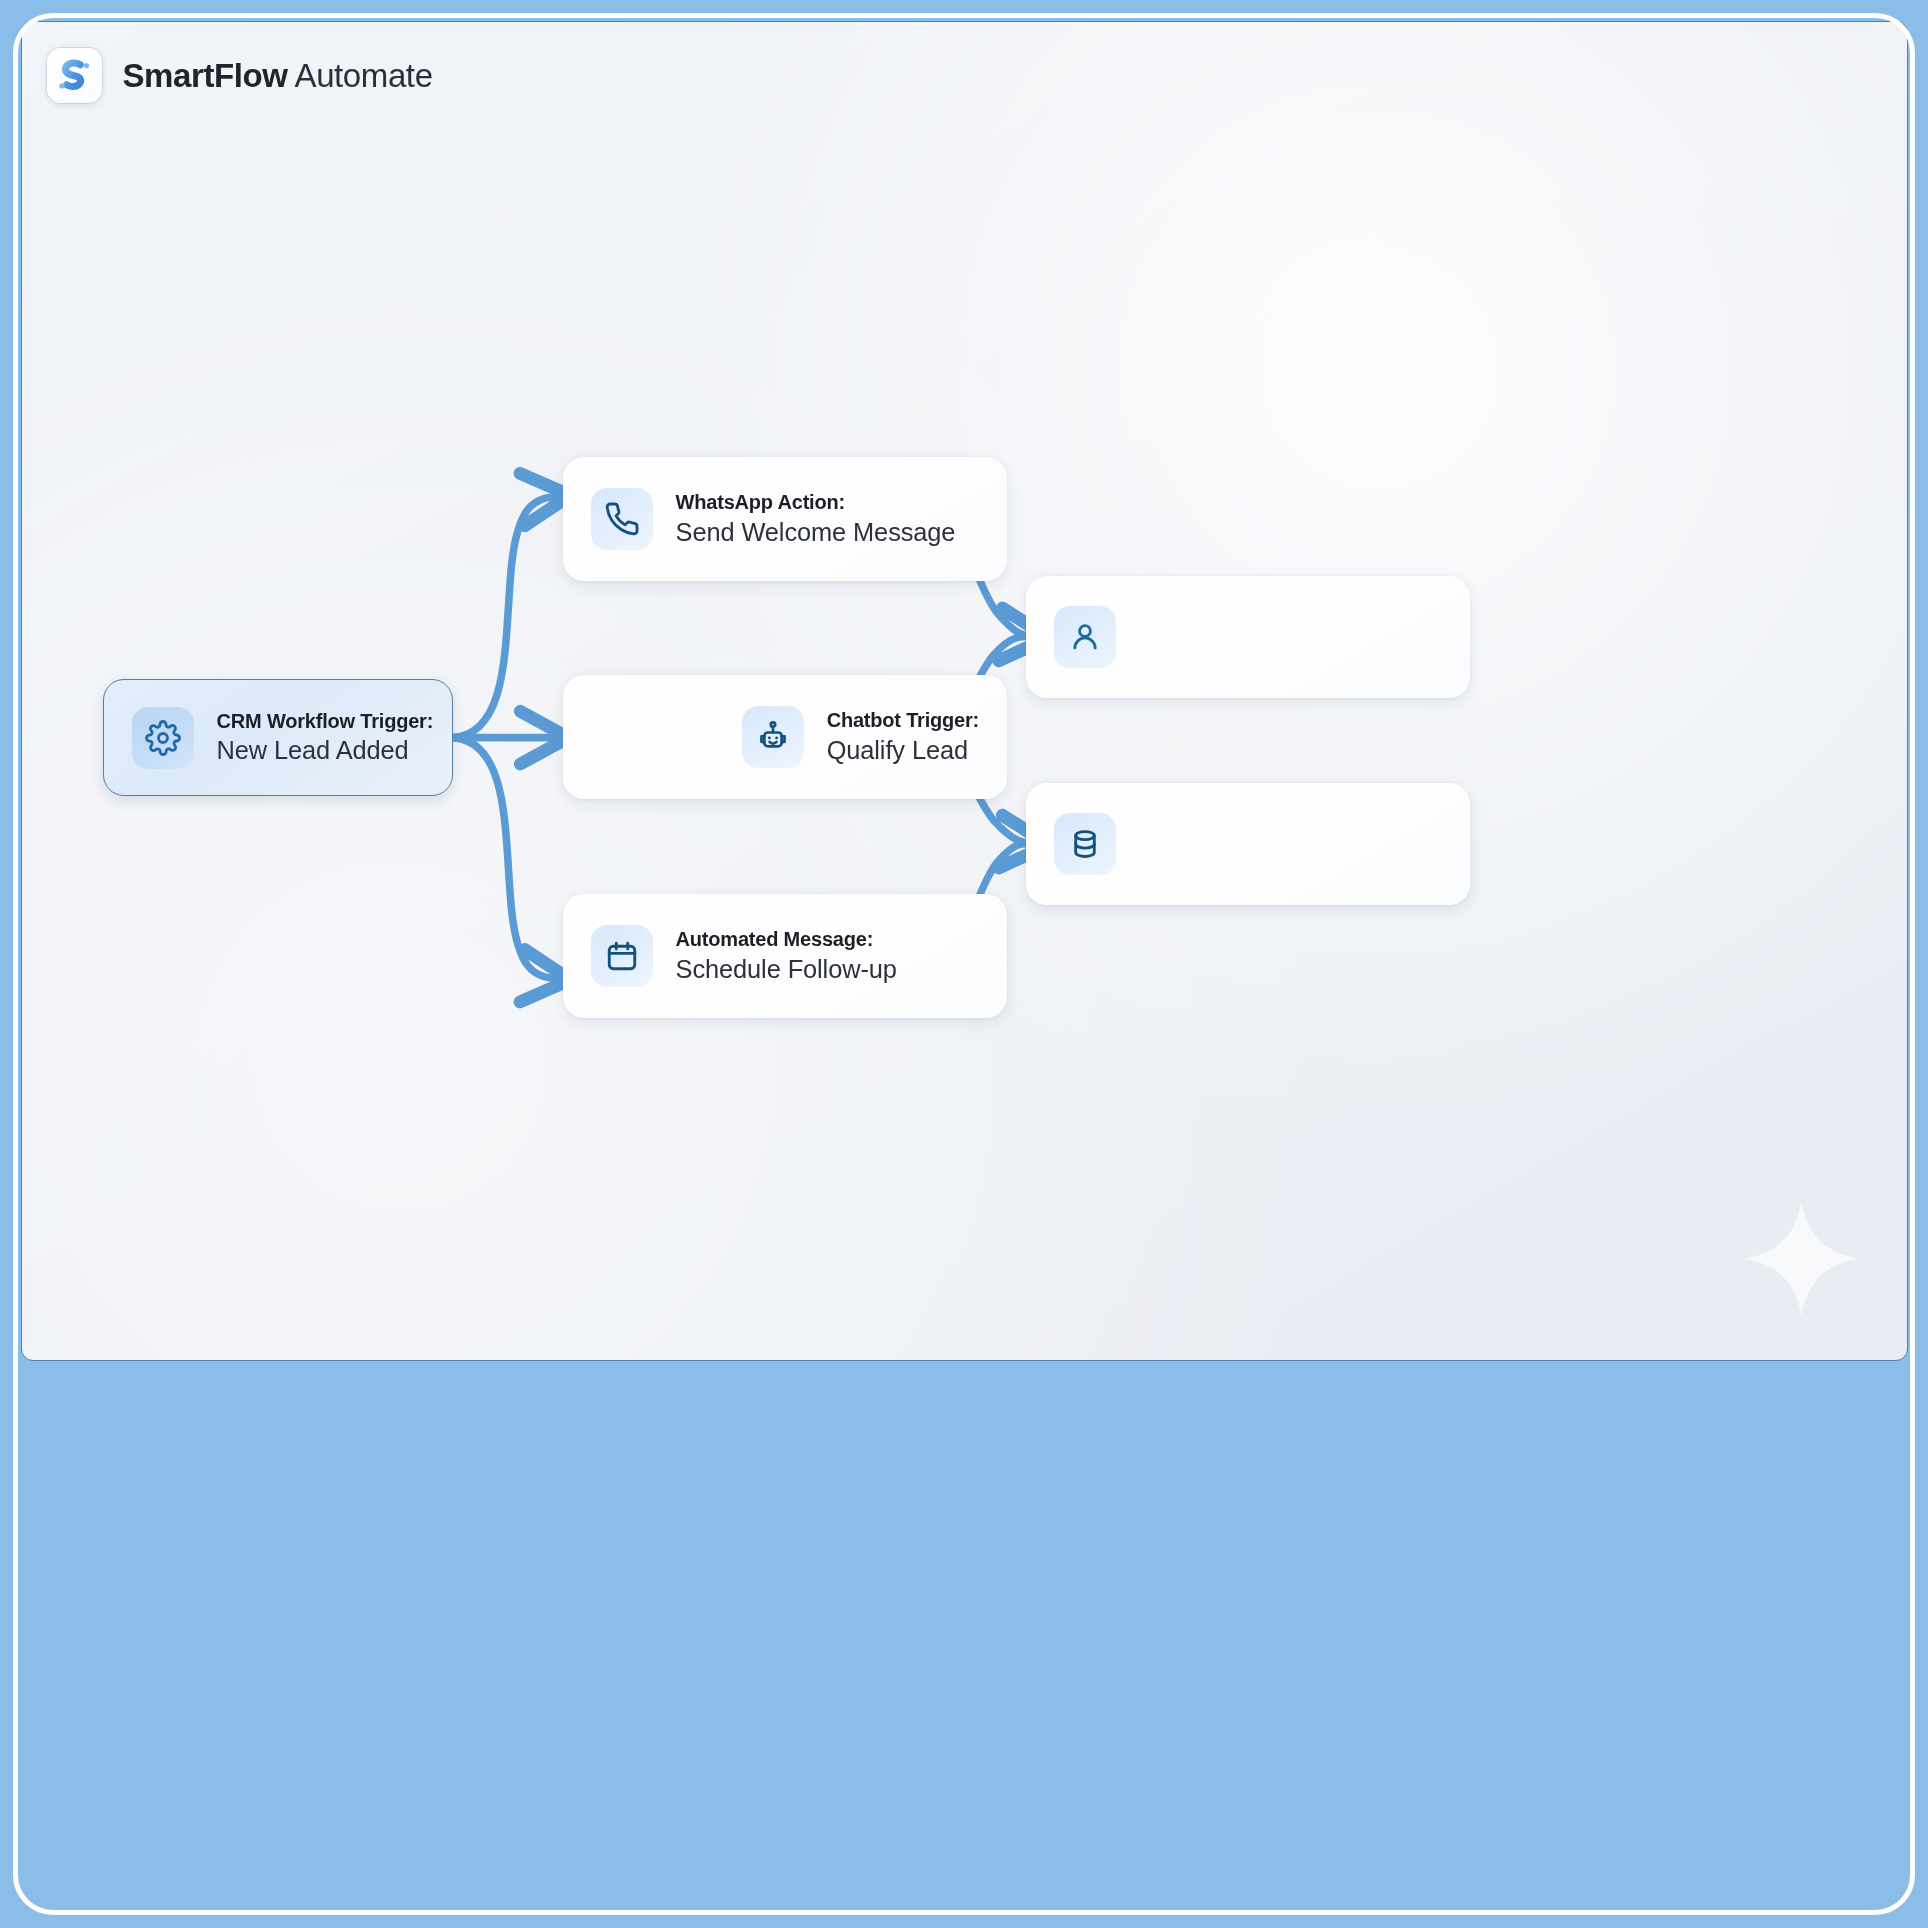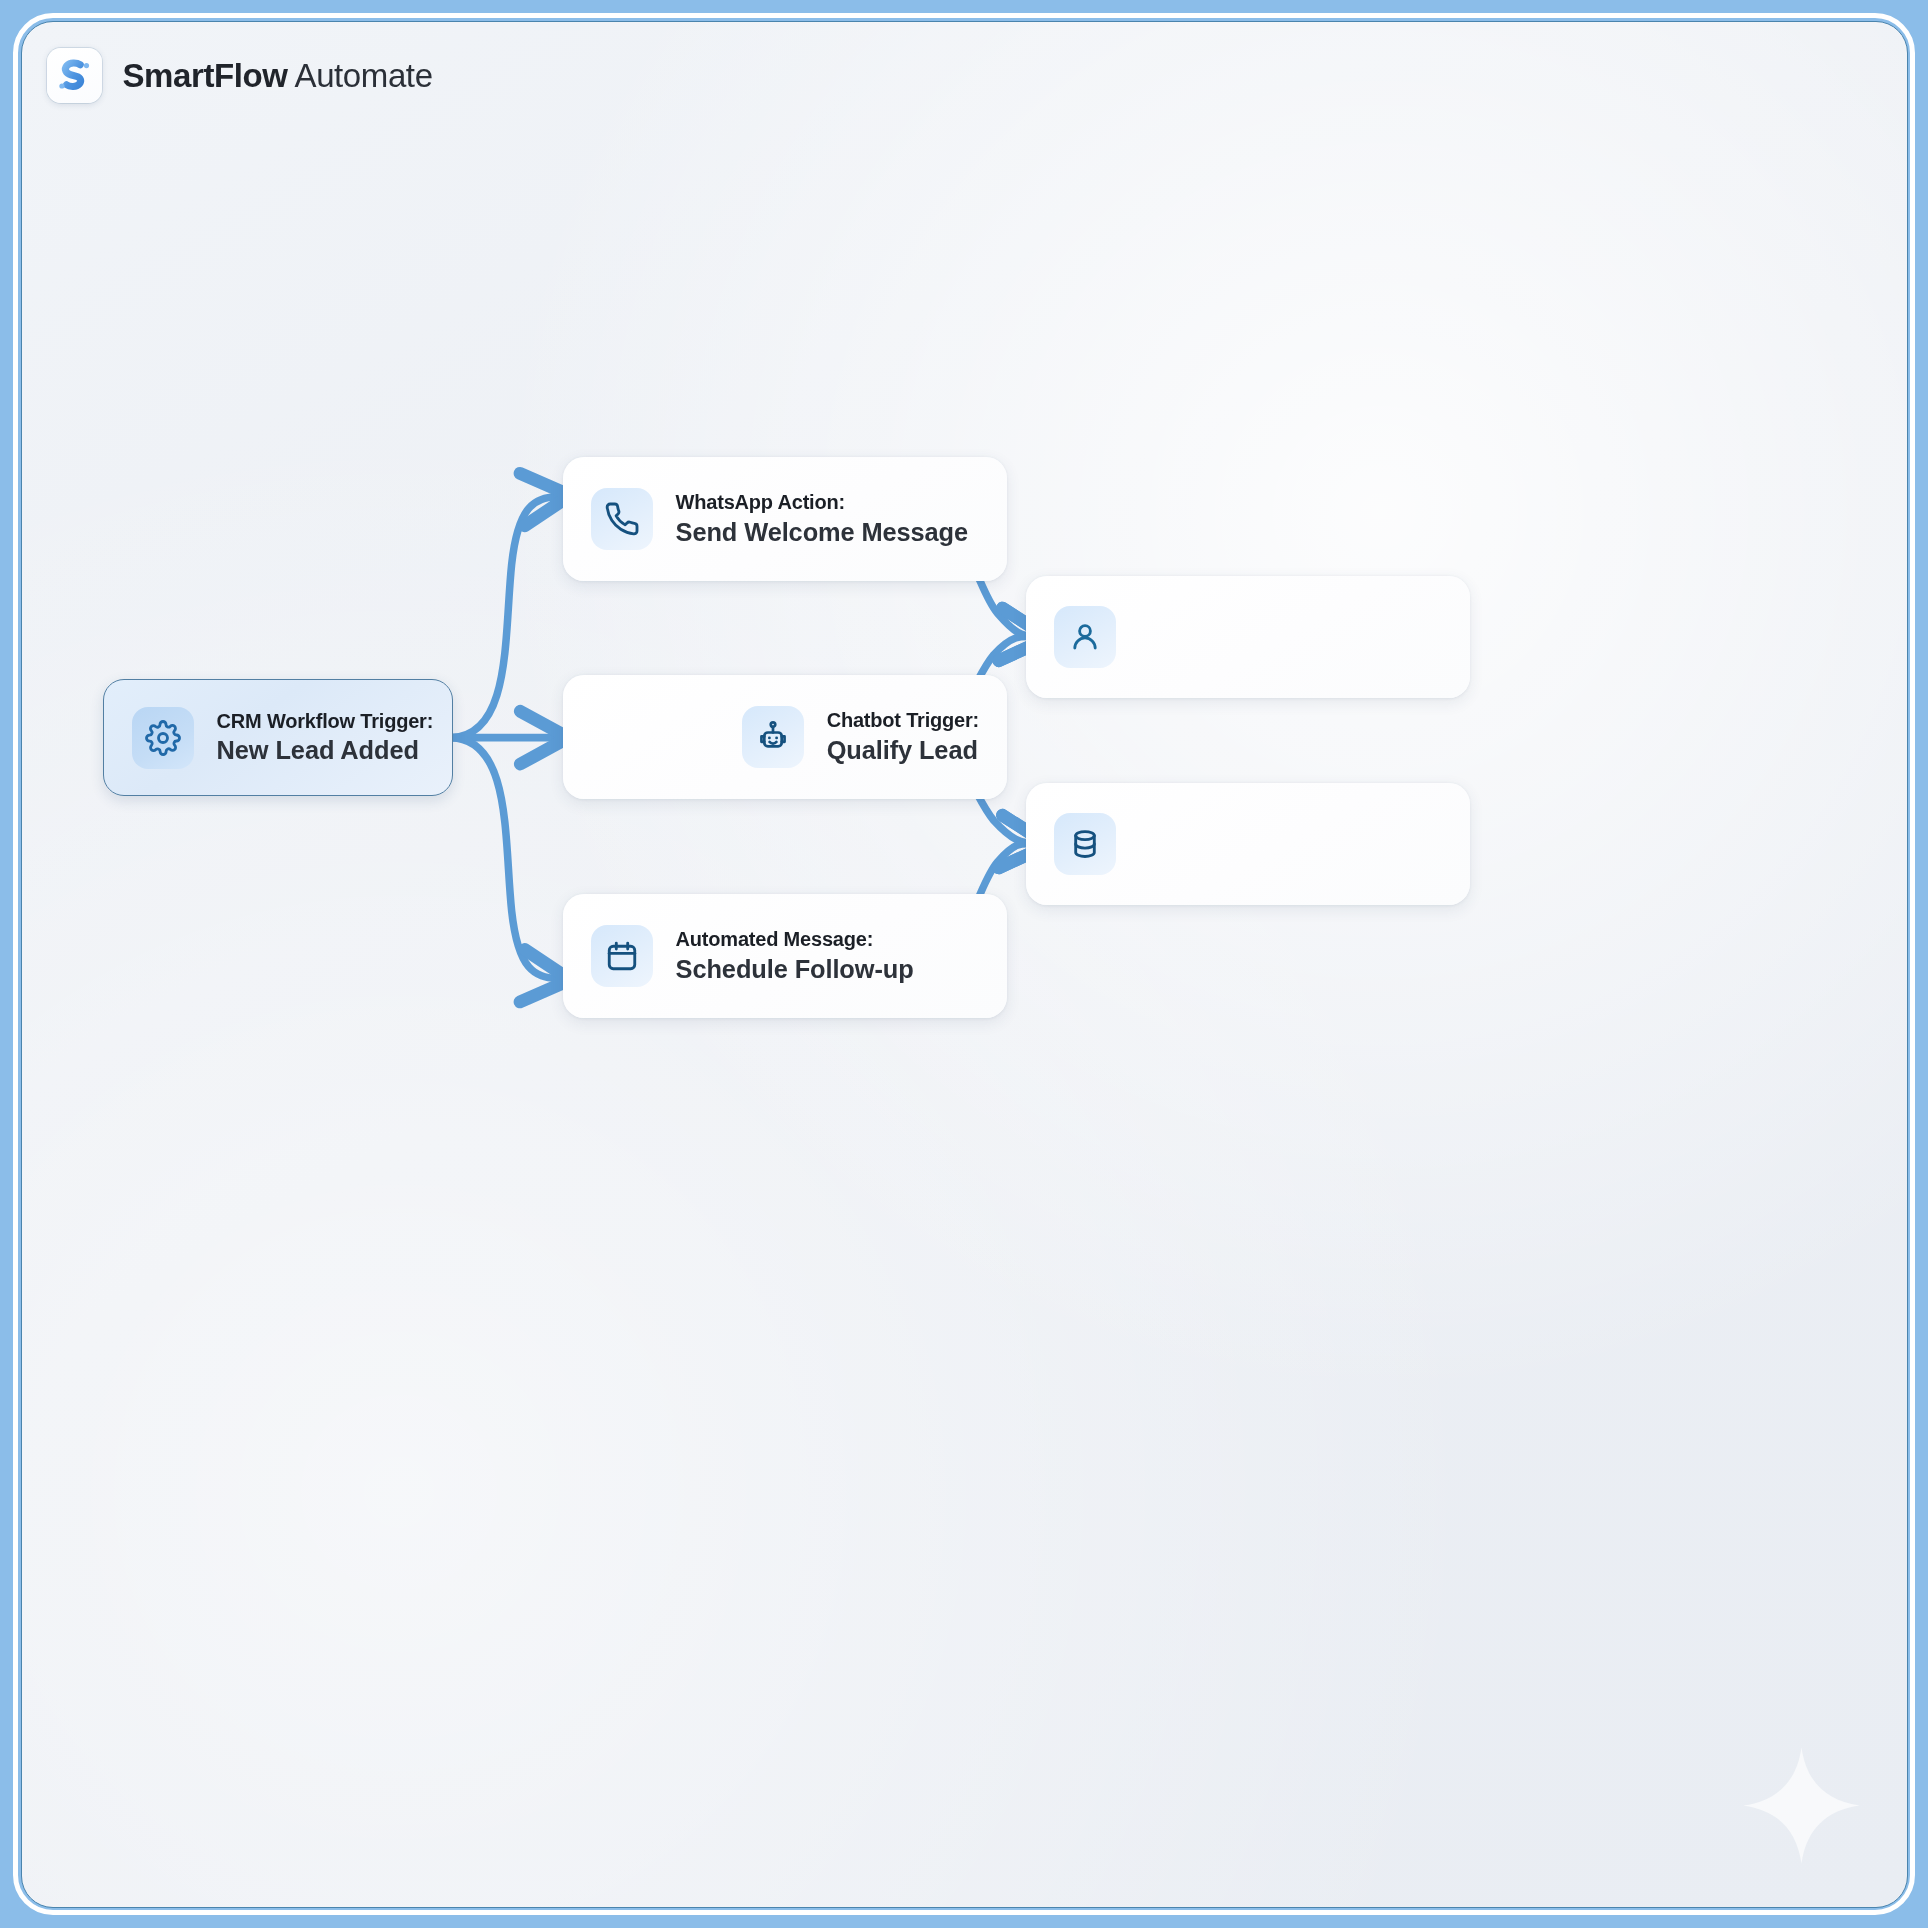--- a/index.html
+++ b/index.html
@@ -34,22 +34,22 @@
     pointer-events: none;
     z-index: 3;
   }
 
   
   #canvas {
     position: absolute;
     left: 21px;
     top: 21px;
     width: 1887px;
-    height: 1887px;
-    border-radius: 32px;
+    height: 1340px;
+    border-radius: 12px;
     box-sizing: border-box;
     background:
       radial-gradient(circle at 72% 26%, rgba(255,255,255,0.85) 0%, rgba(255,255,255,0) 46%),
       radial-gradient(circle at 20% 78%, rgba(255,255,255,0.55) 0%, rgba(255,255,255,0) 52%),
       linear-gradient(150deg, #f1f4f8 0%, #eceff4 45%, #e9edf3 100%);
     border: 1.4px solid #4a84ad;
     overflow: hidden;
   }
 
   
@@ -145,21 +145,21 @@
   .node-text { display: flex; flex-direction: column; gap: 3.8px; min-width: 0; }
   .node-title {
     font-size: 20px;
     font-weight: bold;
     color: #1b1f26;
     letter-spacing: -0.2px;
     white-space: nowrap;
   }
   .node-sub {
     font-size: 25.4px;
-    font-weight: bold;
+    font-weight: normal;
     color: #2d323a;
     letter-spacing: -0.1px;
     white-space: nowrap;
   }
 </style>
 </head>
 <body>
 
 <div id="app-frame">
 

